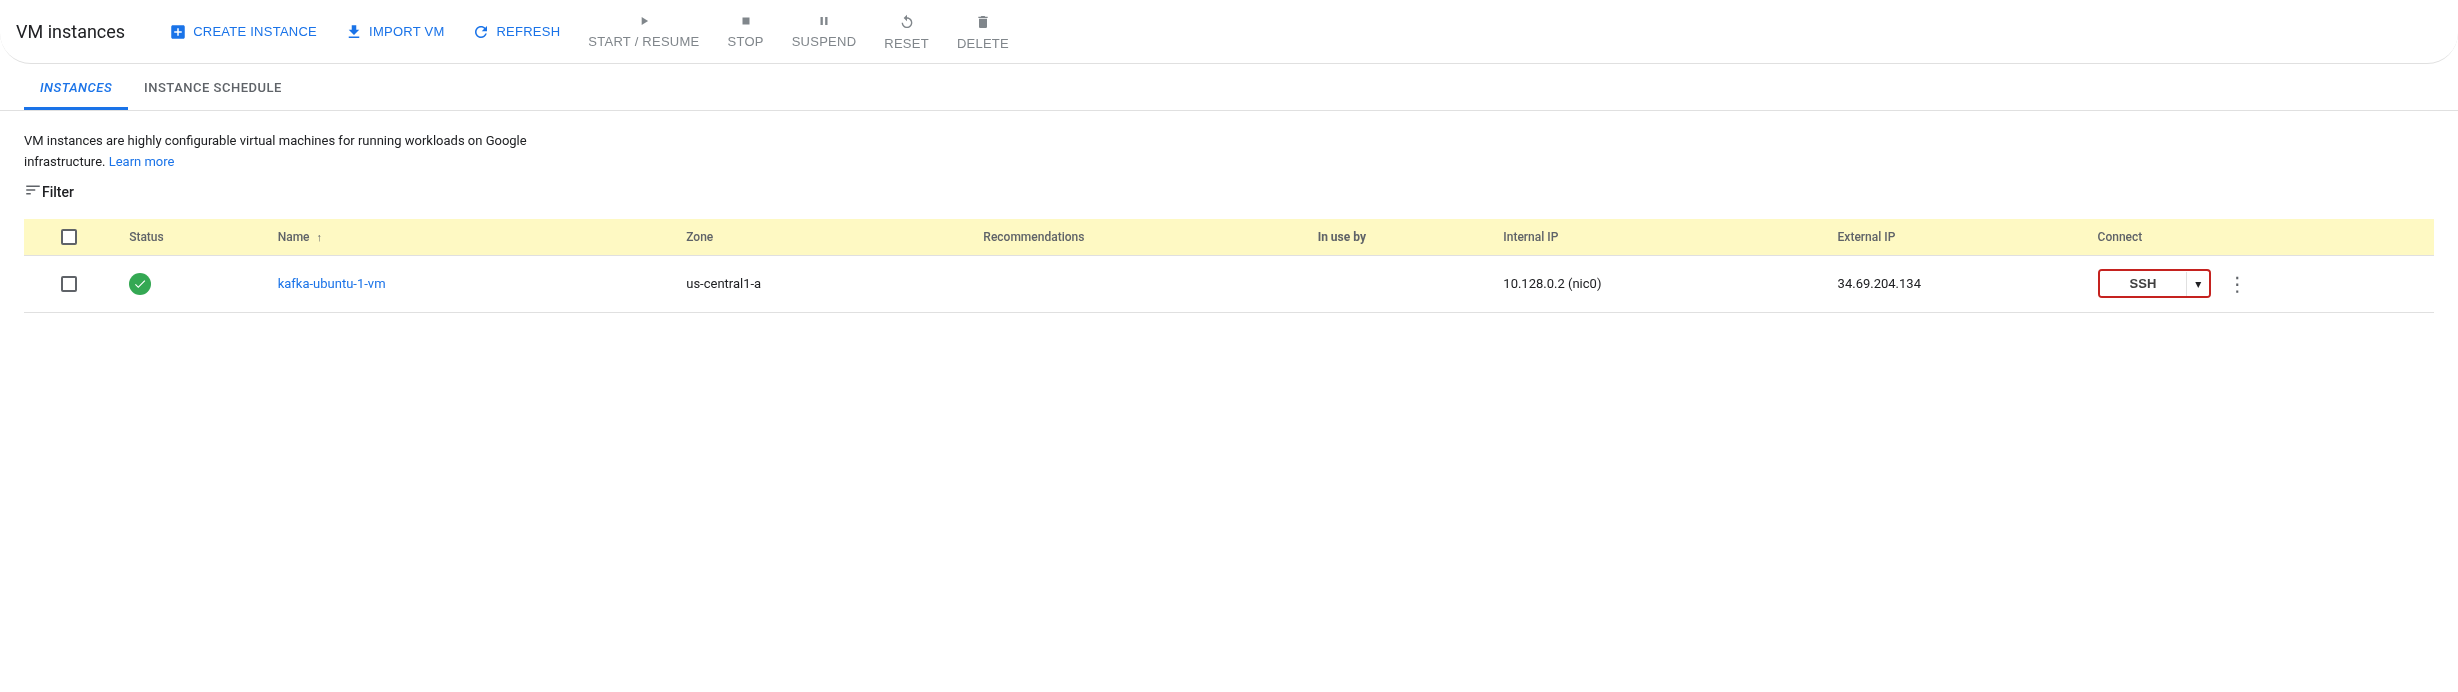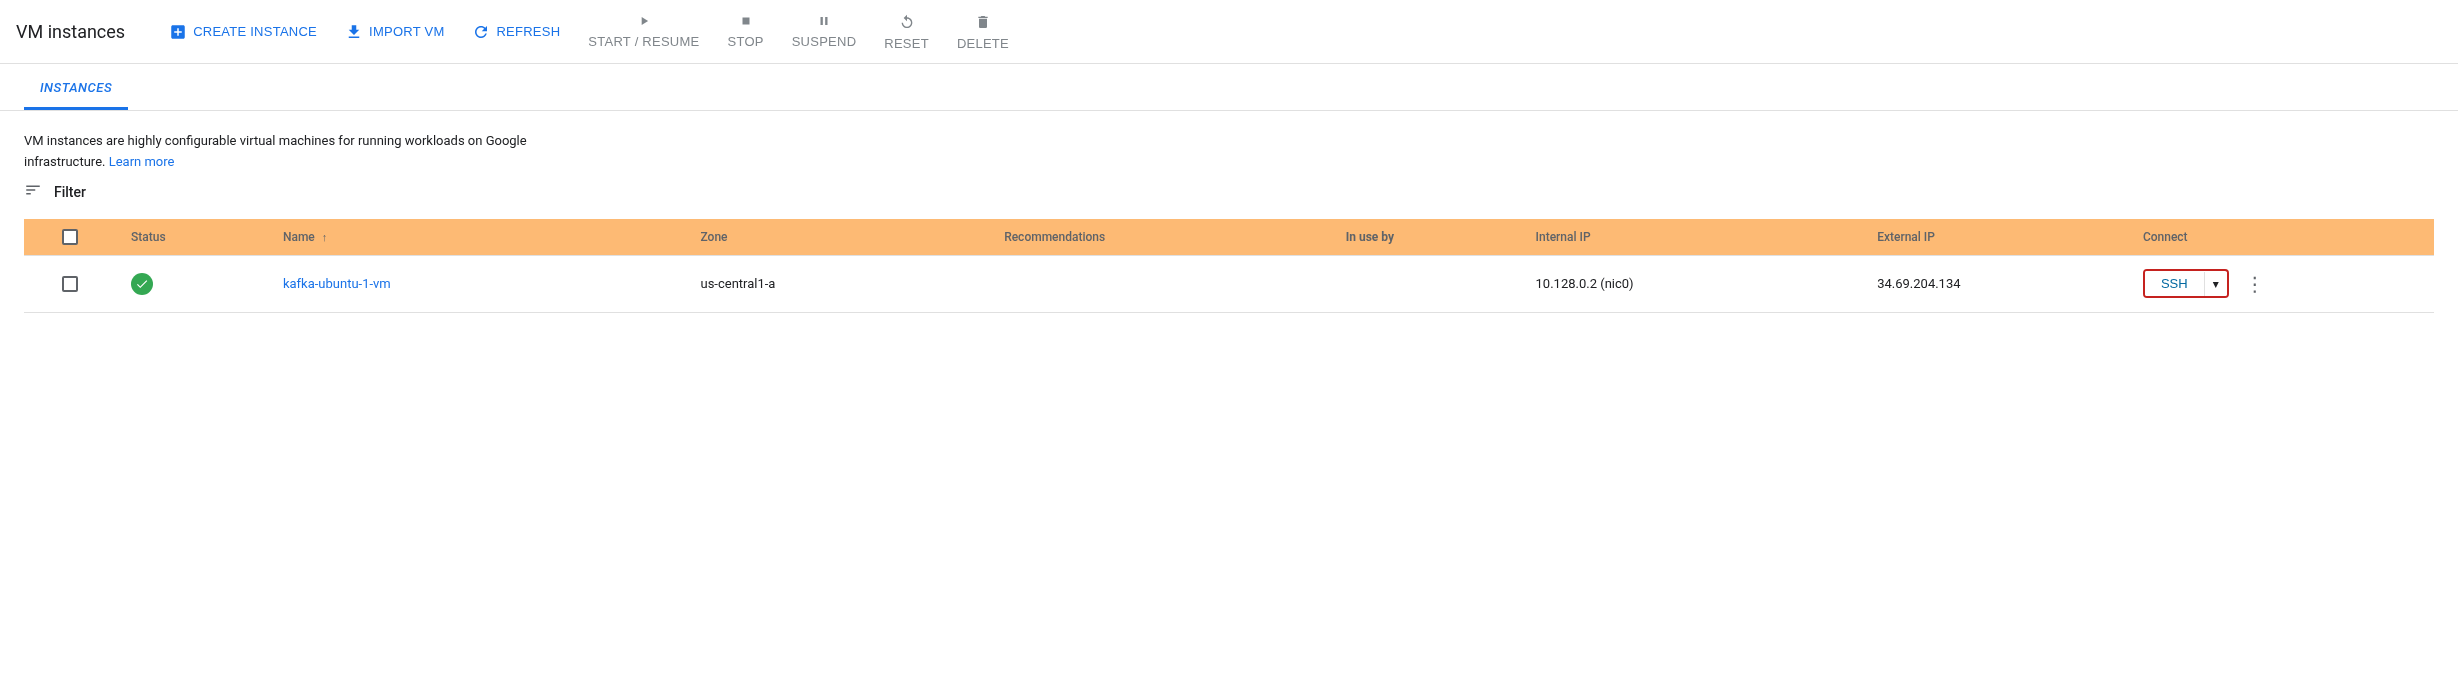--- a/index.html
+++ b/index.html
@@ -10,20 +10,21 @@
       background: #fff;
     }
     
     .toolbar {
       display: flex;
       align-items: center;
       padding: 0 16px;
       height: 64px;
       border-bottom: 1px solid #e0e0e0;
       gap: 0;
+      border-radius: 31px;
     }
     .toolbar-title {
       font-size: 18px;
       font-weight: 400;
       color: #202124;
       margin-right: 32px;
       white-space: nowrap;
     }
     .toolbar-actions {
       display: flex;
@@ -90,21 +91,21 @@
       max-width: 520px;
     }
     .description a {
       color: #1a73e8;
       text-decoration: none;
     }
     
     .filter-row {
       display: flex;
       align-items: center;
-      gap: 12px;
+      gap: 0;
       padding: 8px 0;
       margin-bottom: 8px;
     }
     .filter-icon {
       color: #5f6368;
       font-size: 16px;
     }
     .filter-label {
       font-weight: 500;
       font-size: 14px;
@@ -123,21 +124,21 @@
       width: 100%;
       border-collapse: collapse;
     }
     .table-container th {
       padding: 10px 16px;
       text-align: left;
       font-size: 12px;
       font-weight: 500;
       color: #5f6368;
       border-bottom: 1px solid #e0e0e0;
-      background: #fdba74;
+      background: #fef9c3;
     }
     .table-container td {
       padding: 12px 16px;
       font-size: 13px;
       color: #202124;
       border-bottom: 1px solid #e0e0e0;
       vertical-align: middle;
     }
     .table-container .col-checkbox { width: 48px; }
     .table-container .col-status { width: 80px; }
@@ -183,26 +184,26 @@
     
     .ssh-btn-wrap {
       display: flex;
       align-items: center;
       border: 2px solid #c5221f;
       border-radius: 4px;
       overflow: hidden;
       width: fit-content;
     }
     .ssh-btn {
-      padding: 5px 16px;
+      padding: 5px 30px;
       background: #fff;
       border: none;
       font-size: 13px;
-      font-weight: 400;
-      color: #0369a1;
+      font-weight: 700;
+      color: #404040;
       cursor: pointer;
     }
     .ssh-dropdown {
       padding: 5px 8px;
       background: #fff;
       border: none;
       border-left: 1px solid #e0e0e0;
       cursor: pointer;
       color: #202124;
       font-size: 12px;
@@ -301,20 +302,23 @@
       </span>
       <span>DELETE</span>
     </button>
 
   </div>
 </div>
 
 <div class="tabs-bar">
   <div class="tab active">
     <span>INSTANCES</span>
+  </div>
+  <div class="tab">
+    <span>INSTANCE SCHEDULE</span>
   </div>
 </div>
 
 <div class="content">
 
   <p class="description">
     <span>VM instances are highly configurable virtual machines for running workloads on Google infrastructure.</span>
     <a href="#">Learn more</a>
   </p>
 

